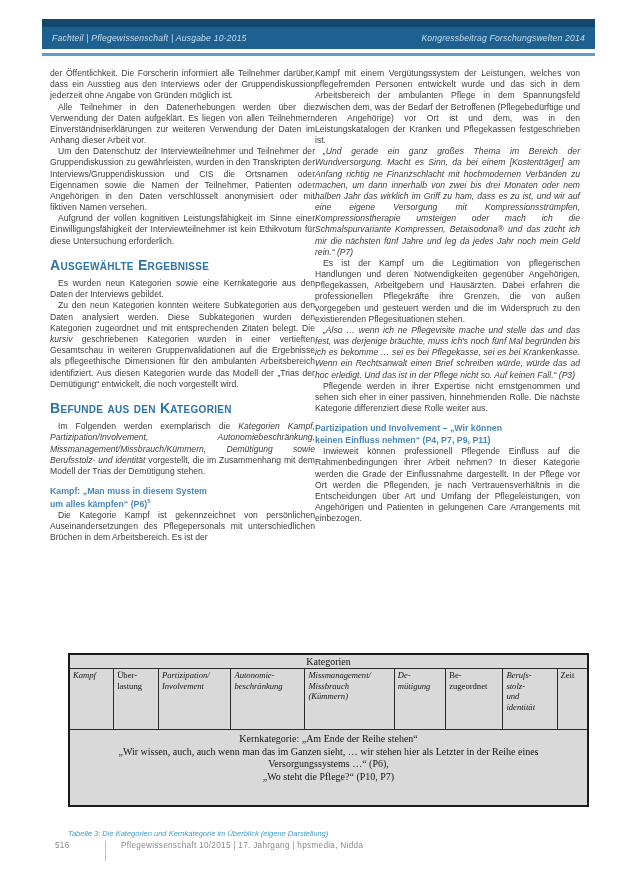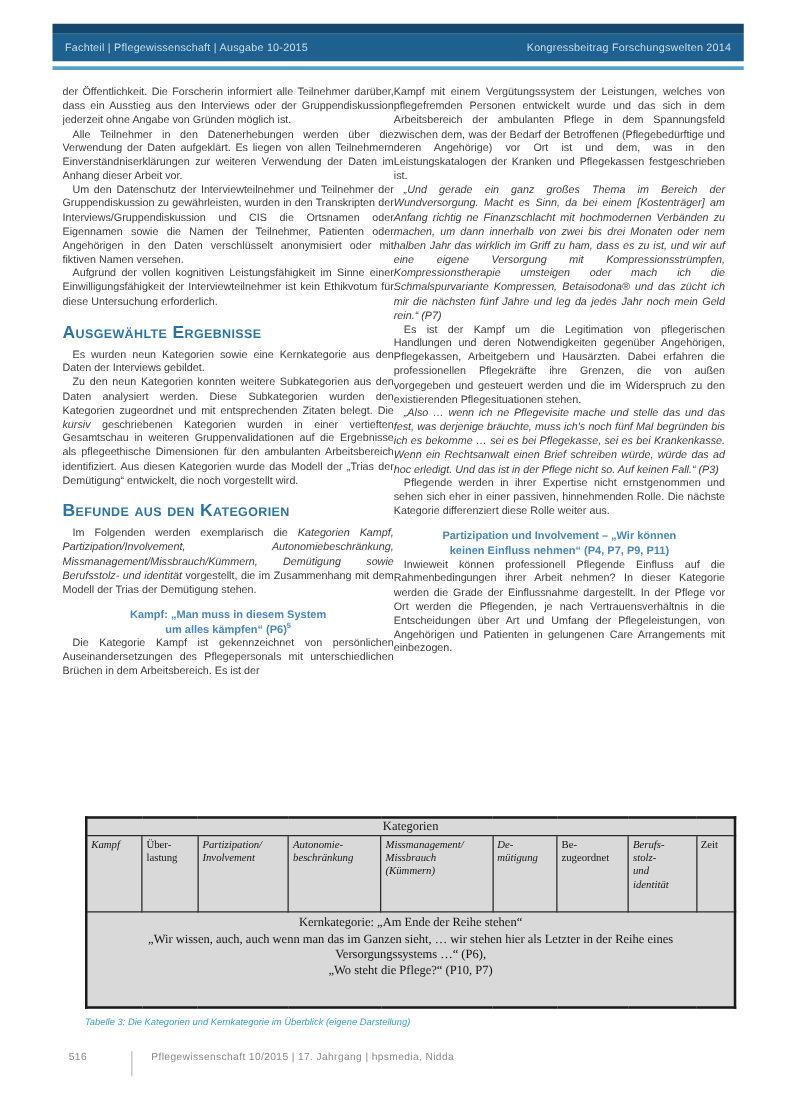--- a/index.html
+++ b/index.html
@@ -2,21 +2,21 @@
 <html><head>
 <meta charset="utf-8">
 <style>
   html,body { margin:0; padding:0; background:#e8e8e8; }
   #page {
     position:relative; width:637px; height:884px; margin:0 auto;
     background:#ffffff; font-family:"Liberation Sans", sans-serif;
     overflow:hidden;
   }
   
-  .header-bar { position:absolute; left:42px; top:19px; width:553px; }
+  .header-bar { position:absolute; left:42px; top:19px; width:553px;font-style:italic; }
   .bar-dark   { height:8px; background:#15476d; }
   .bar-main   { height:22px; background:#1e6190; color:#c9dff0;
                 display:flex; justify-content:space-between; align-items:center;
                 padding:0 10px; font-size:8.6px; letter-spacing:.2px; }
   .bar-accent { height:3px; background:#58a0ca; margin-top:4px; }
   
   .columns { position:absolute; left:50px; top:68px; width:544px;
              display:flex; height:582px; overflow:hidden; }
   .col { width:265px; font-size:8.6px; line-height:1.3; text-align:justify;
          color:#3d3d3d; }
@@ -24,34 +24,34 @@
   .indent { text-indent:8px; }
   .gap { margin-top:10px; }
   .quote { font-style:italic; }
   .ital { font-style:italic; }
   h2.section {
     font-variant:small-caps; font-weight:600; color:#2d74a6;
     font-size:14px; margin:11px 0 5px 0; letter-spacing:.3px; text-align:left;
     line-height:1.1;
   }
   .subhead { color:#4a88bb; font-weight:bold; font-size:8.8px;
-             margin-top:9px; text-align:center; line-height:1.3; }
+             margin-top:9px; text-align:left; line-height:1.3; }
   .subhead sup { font-size:6px; }
   
   .table-wrap { position:absolute; left:68px; top:653px; width:521px; }
   table.cat { border-collapse:collapse; width:100%; background:#d9d9d9;
               font-family:"Liberation Serif", serif; color:#141414;
               border:2px solid #1a1a1a; }
   table.cat td { border:1px solid #2a2a2a;margin-left:16px; }
   .title-cell { text-align:center; font-size:10px; padding:1px 2px; }
   .head-cell  { font-size:8.6px; vertical-align:top; padding:1px 3px;
                 white-space:pre-line; height:58px; line-height:1.25; }
   .kern-cell  { text-align:center; font-size:10px; padding:3px 8px 22px;
                 line-height:1.25; }
-  .caption { color:#3b9ec5; font-style:italic; font-size:7.5px; margin-top:6px; }
+  .caption { color:#3b9ec5; font-style:italic; font-size:7.5px; margin-top:22px; }
   
   .footer { position:absolute; left:55px; top:841px; display:flex;
             align-items:flex-start; font-size:8.2px; color:#8a8a8a;
             letter-spacing:.3px; }
   .footer .pageno { width:50px; }
   .footer .divider { border-left:1px solid #c0c0c0; height:20px; margin-right:15px; }
 </style>
 </head>
 <body>
 

